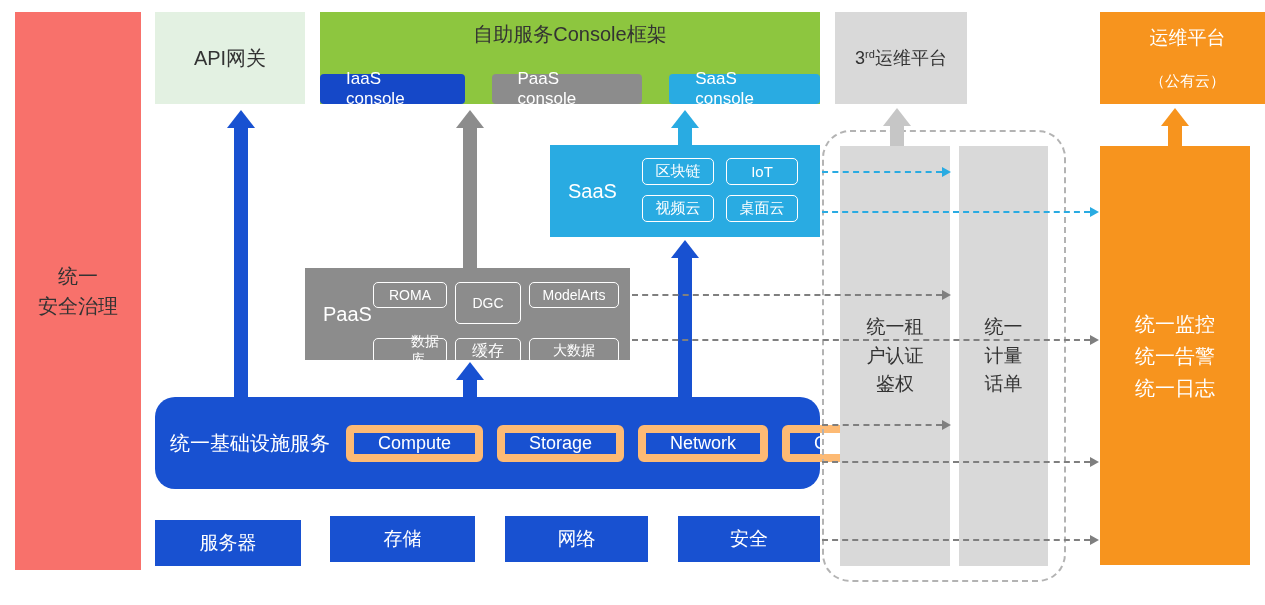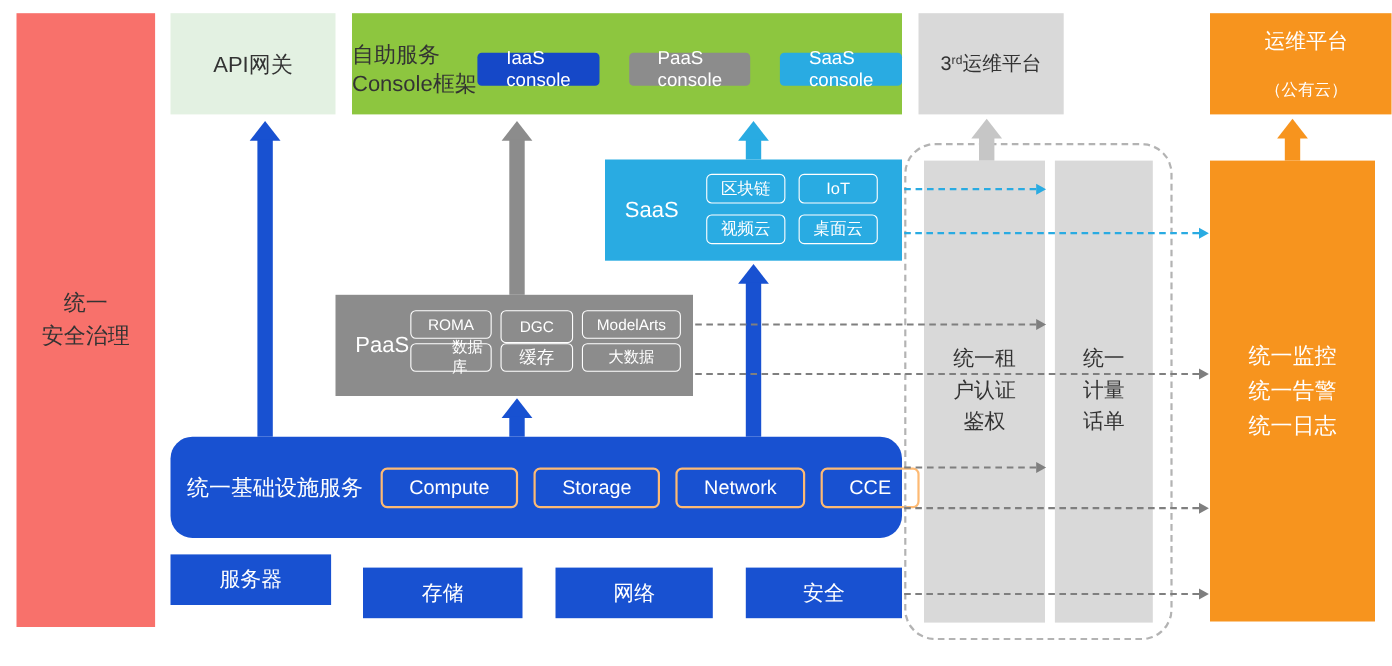--- a/index.html
+++ b/index.html
@@ -8,39 +8,39 @@
 
   .abs { position:absolute; }
   .box { position:absolute; display:flex; align-items:center; justify-content:center; }
   .ml { white-space:pre-line; text-align:center; line-height:1.5; }
   .dark { color:#333333; }
   .white { color:#ffffff; }
 
   
   .red-bar   { background:#F8716B; }
   .lgreen    { background:#E3F1E2; }
-  .green     { background:#8DC63F; flex-direction:row; justify-content:flex-end; }
+  .green     { background:#8DC63F; flex-direction:column; justify-content:space-between; }
   .lgray     { background:#D9D9D9; }
   .orange    { background:#F7941E; }
   .cyanbox   { background:#29ABE2; }
   .graybox   { background:#8C8C8C; }
   .bluebox   { background:#1851D1;border-radius:20px; }
 
   .console-title { font-size:20px; color:#333; margin-top:9px; font-weight:400; }
   .console-btns { display:flex; gap:27px; margin-top:9px; }
   .cbtn { height:30px; padding:0 26px; border-radius:4px; color:#fff; font-size:17px; display:flex; align-items:center; justify-content:center; }
 
   .side-label { position:absolute; left:18px; top:0; bottom:0; display:flex; align-items:center; color:#fff; font-size:20px; }
   .wgrid { position:absolute; display:grid; }
   .wbtn { border:2px solid #fff; border-radius:5px; color:#fff; display:flex; align-items:center; justify-content:center; background:transparent; }
 
   .infra-inner { display:flex; align-items:center; height:100%; padding:0 15px; width:100%; }
   .infra-label { font-size:20px; color:#fff; margin-right:16px; white-space:nowrap; }
   .infra-btns  { display:flex; gap:14px; }
-  .infra-btn   { height:37px; border:2px solid #fdba74; border-radius:6px; color:#fff; font-size:18px; display:flex; align-items:center; justify-content:center; padding:0 24px; }
+  .infra-btn   { height:37px; border:8px solid #fdba74; border-radius:6px; color:#fff; font-size:18px; display:flex; align-items:center; justify-content:center; padding:0 24px; }
 
   .hw { background:#1851D1; color:#fff; font-size:19px; }
 
   .dashed-frame { position:absolute; border:2px dashed #B3B3B3; border-radius:28px; }
 
   
   .arrow-up { position:absolute; width:28px; }
   .arrow-up .ah { width:0; height:0; border-left:14px solid transparent; border-right:14px solid transparent; border-bottom:18px solid var(--c); }
   .arrow-up .ab { position:absolute; left:7px; top:17px; bottom:0; width:14px; background:var(--c); }
 
@@ -91,43 +91,43 @@
     <div class="wgrid" style="left:92px; top:13px; grid-template-columns:72px 72px; gap:10px 12px;">
       <div class="wbtn" style="height:27px; font-size:15px; border-width:1.5px;">区块链</div>
       <div class="wbtn" style="height:27px; font-size:15px; border-width:1.5px;">IoT</div>
       <div class="wbtn" style="height:27px; font-size:15px; border-width:1.5px;">视频云</div>
       <div class="wbtn" style="height:27px; font-size:15px; border-width:1.5px;">桌面云</div>
     </div>
   </div>
 
   <div class="abs graybox" style="left:305px; top:268px; width:325px; height:92px;">
     <div class="side-label">PaaS</div>
-    <div class="wgrid" style="left:68px; top:14px; grid-template-columns:74px 66px 90px; gap:0 8px;">
+    <div class="wgrid" style="left:68px; top:14px; grid-template-columns:74px 66px 90px; gap:14px 8px;">
       <div class="wbtn" style="height:26px; font-size:14px; border-width:1.5px;">ROMA</div>
-      <div class="wbtn" style="height:30px; font-size:14px; border-width:1.5px;">DGC</div>
+      <div class="wbtn" style="height:42px; font-size:14px; border-width:1.5px;">DGC</div>
       <div class="wbtn" style="height:26px; font-size:14px; border-width:1.5px;">ModelArts</div>
       <div class="wbtn" style="height:26px; font-size:14px; border-width:1.5px;padding-left:37px;">数据库</div>
       <div class="wbtn" style="height:26px; font-size:16px; border-width:1.5px;">缓存</div>
       <div class="wbtn" style="height:26px; font-size:14px; border-width:1.5px;">大数据</div>
     </div>
   </div>
 
   <div class="abs bluebox" style="left:155px; top:397px; width:665px; height:92px;">
     <div class="infra-inner">
       <div class="infra-label">统一基础设施服务</div>
       <div class="infra-btns">
         <div class="infra-btn">Compute</div>
         <div class="infra-btn">Storage</div>
         <div class="infra-btn">Network</div>
         <div class="infra-btn">CCE</div>
       </div>
     </div>
   </div>
 
-  <div class="box hw" style="left:155px; top:504px; width:146px; height:46px;">服务器</div>
+  <div class="box hw" style="left:155px; top:520px; width:146px; height:46px;">服务器</div>
   <div class="box hw" style="left:330px; top:516px; width:145px; height:46px;">存储</div>
   <div class="box hw" style="left:505px; top:516px; width:143px; height:46px;">网络</div>
   <div class="box hw" style="left:678px; top:516px; width:142px; height:46px;">安全</div>
 
   <div class="dashed-frame" style="left:822px; top:130px; width:244px; height:452px;"></div>
 
   <div class="box lgray" style="left:840px; top:146px; width:110px; height:420px;">
     <span class="ml dark" style="font-size:19px;">统一租
 户认证
 鉴权</span>

